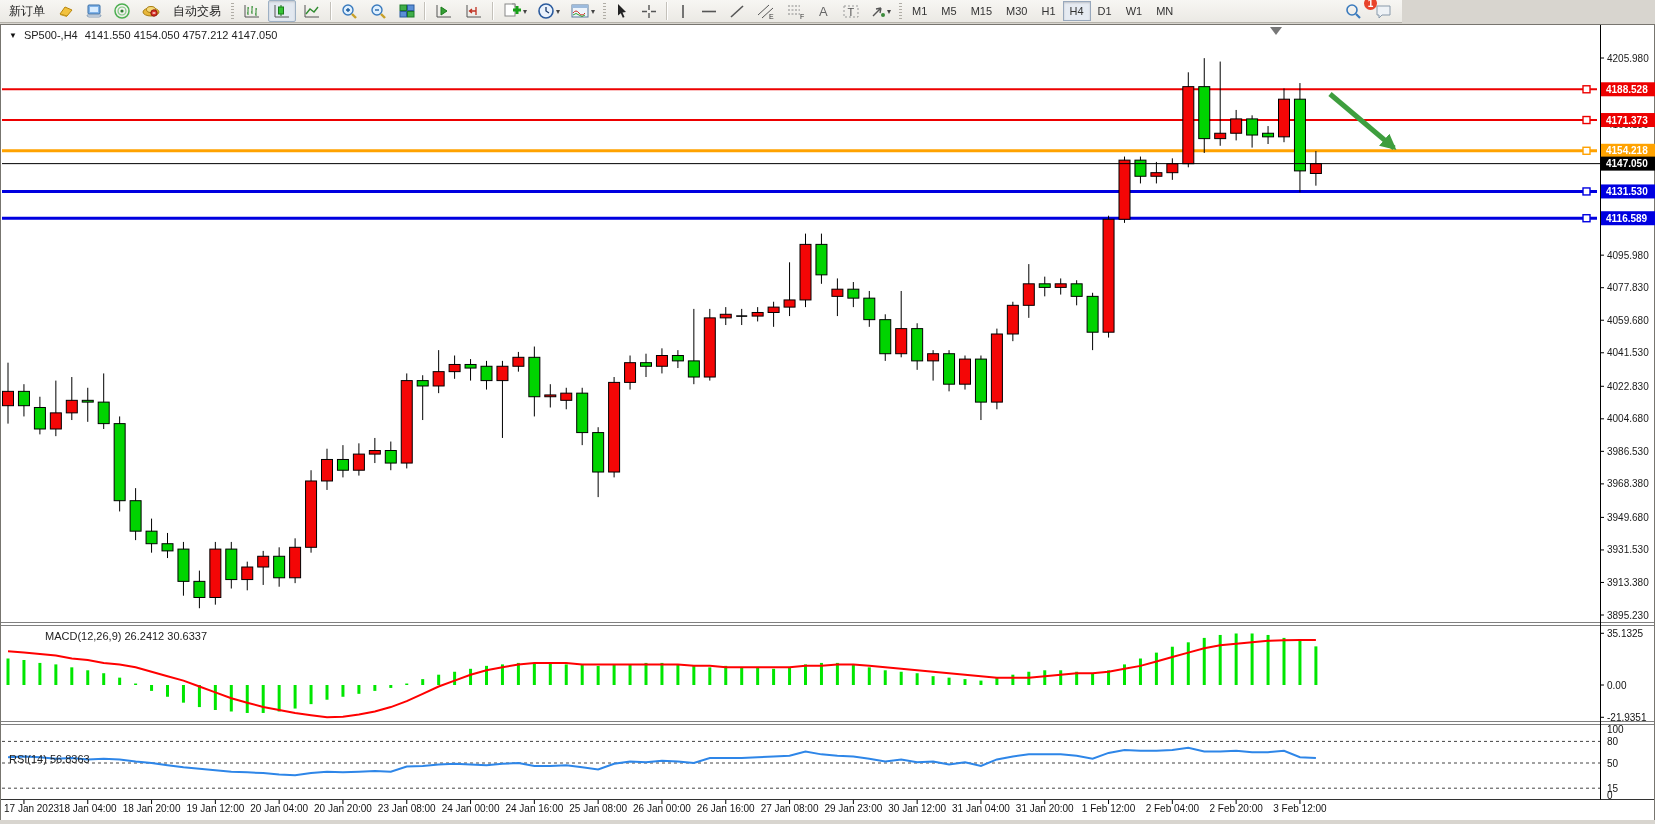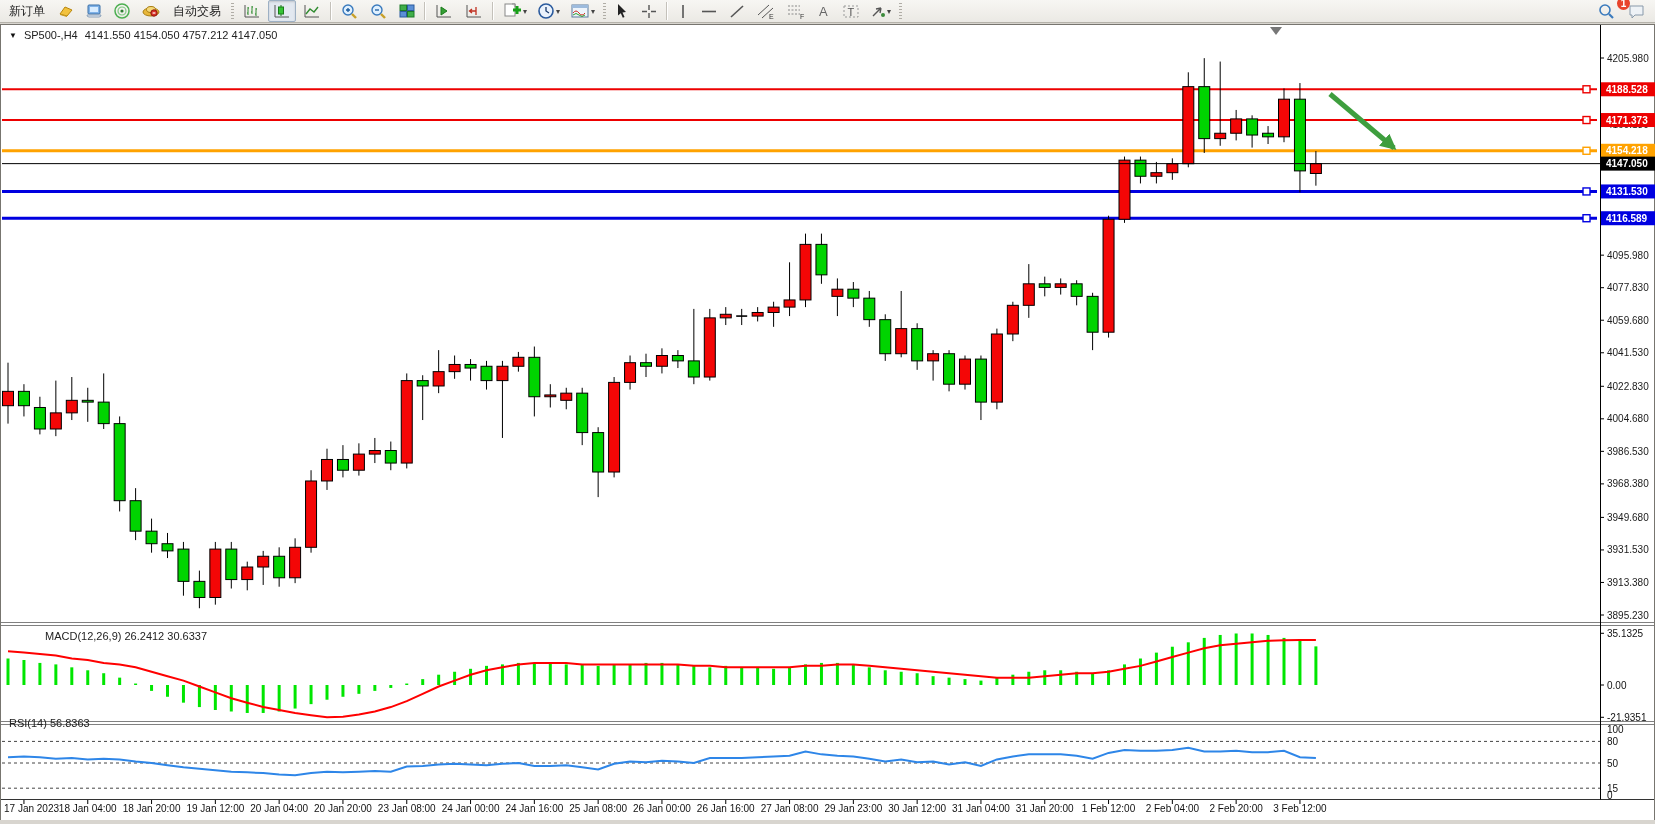--- a/index.html
+++ b/index.html
@@ -1,18 +1,18 @@
 <!DOCTYPE html>
 <html><head>
 <meta charset="utf-8">
 <style>
   html,body{margin:0;padding:0;width:1655px;height:824px;overflow:hidden;
     font-family:"Liberation Sans","DejaVu Sans",sans-serif;background:#d8d5cf;}
   
-  .toolbar{position:absolute;left:0;top:0;width:1655px;height:23px;
+  .toolbar{position:absolute;left:0;top:0;width:1402px;height:23px;
     background:linear-gradient(#f7f6f3,#ebe9e4);border-bottom:1px solid #b5b2aa;
     display:flex;align-items:center;padding-left:2px;box-sizing:border-box;white-space:nowrap;}
   .tbtn{height:20px;display:inline-flex;align-items:center;justify-content:center;
     padding:0 3px;margin:0 1px;border:1px solid transparent;border-radius:2px;color:#222;}
   .tbtn.pressed{border:1px solid #9db0c4;background:#e2e8f0;box-shadow:inset 0 1px 2px rgba(0,0,0,.15);}
   .tbtn.textbtn{font-size:12px;padding:0 5px;}
   .tf{font-size:11px;color:#333;padding:0 6px;height:18px;display:inline-flex;align-items:center;
     margin:0;border:1px solid transparent;}
   .tf.pressed{border:1px solid #98a8bc;background:#e6ebf2;box-shadow:inset 0 1px 2px rgba(0,0,0,.18);}
   .sep{width:1px;height:18px;background:#c4c1ba;border-right:1px solid #fff;margin:0 3px;}
@@ -23,21 +23,21 @@
   .badge{position:absolute;left:-6px;top:-4px;background:#e8442c;color:#fff;font-size:10px;
     font-weight:bold;border-radius:50%;width:13px;height:13px;line-height:13px;text-align:center;}
   .iconwrap{position:relative;display:inline-flex;}
   
   .chart-window{position:absolute;left:0;top:24px;width:1653px;height:795px;
     border:1px solid #77756f;background:#fff;box-sizing:content-box;}
   .chart-title{position:absolute;left:8px;top:4px;font-size:11px;color:#222;display:flex;gap:7px;align-items:center;z-index:5;}
   .chart-title .tri{font-size:8px;color:#111;}
   .ind-label{position:absolute;left:8px;font-size:11px;color:#222;z-index:5;}
   #macd-label{top:605px;padding-left:36px;}
-  #rsi-label{top:692px;}
+  #rsi-label{top:728px;}
   .statusbar{position:absolute;left:0;top:820px;width:1655px;height:4px;background:#d8d5cf;}
   svg text{font-family:"Liberation Sans","DejaVu Sans",sans-serif;}
   #chart-svg{position:absolute;left:0;top:0;z-index:4;}
 </style>
 </head>
 <body>
 
 <div class="toolbar">
   <span class="tbtn textbtn">新订单</span>
   <span class="tbtn">
@@ -202,20 +202,21 @@
       </svg>
   </span>
   <span class="tbtn">
     <svg width="16" height="16">
         <path d="M3 13 L11 5 M11 5 l-5 1 M11 5 l-1 5" stroke="#555" fill="none" stroke-width="1.4"></path>
         <circle cx="13" cy="12" r="2" fill="#3a8a3a"></circle>
       </svg>
       <span class="drop">▾</span>
   </span>
   <span class="grip"></span>
+  <span id="tf-group"><span class="tf">M1</span><span class="tf">M5</span><span class="tf">M15</span><span class="tf">M30</span><span class="tf">H1</span><span class="tf pressed">H4</span><span class="tf">D1</span><span class="tf">W1</span><span class="tf">MN</span></span>
   <div class="tb-right">
     <span class="tbtn">
       <svg width="19" height="17">
           <circle cx="8" cy="7" r="5" fill="none" stroke="#3a7abd" stroke-width="1.6"></circle>
           <line x1="12" y1="11" x2="16" y2="15" stroke="#3a7abd" stroke-width="2.2"></line>
         </svg>
     </span>
     <span class="tbtn iconwrap">
       <svg width="20" height="17">
           <path d="M4 3 h13 v9 h-8 l-3 3 v-3 h-2 z" fill="#eef2f6" stroke="#8899aa"></path>

